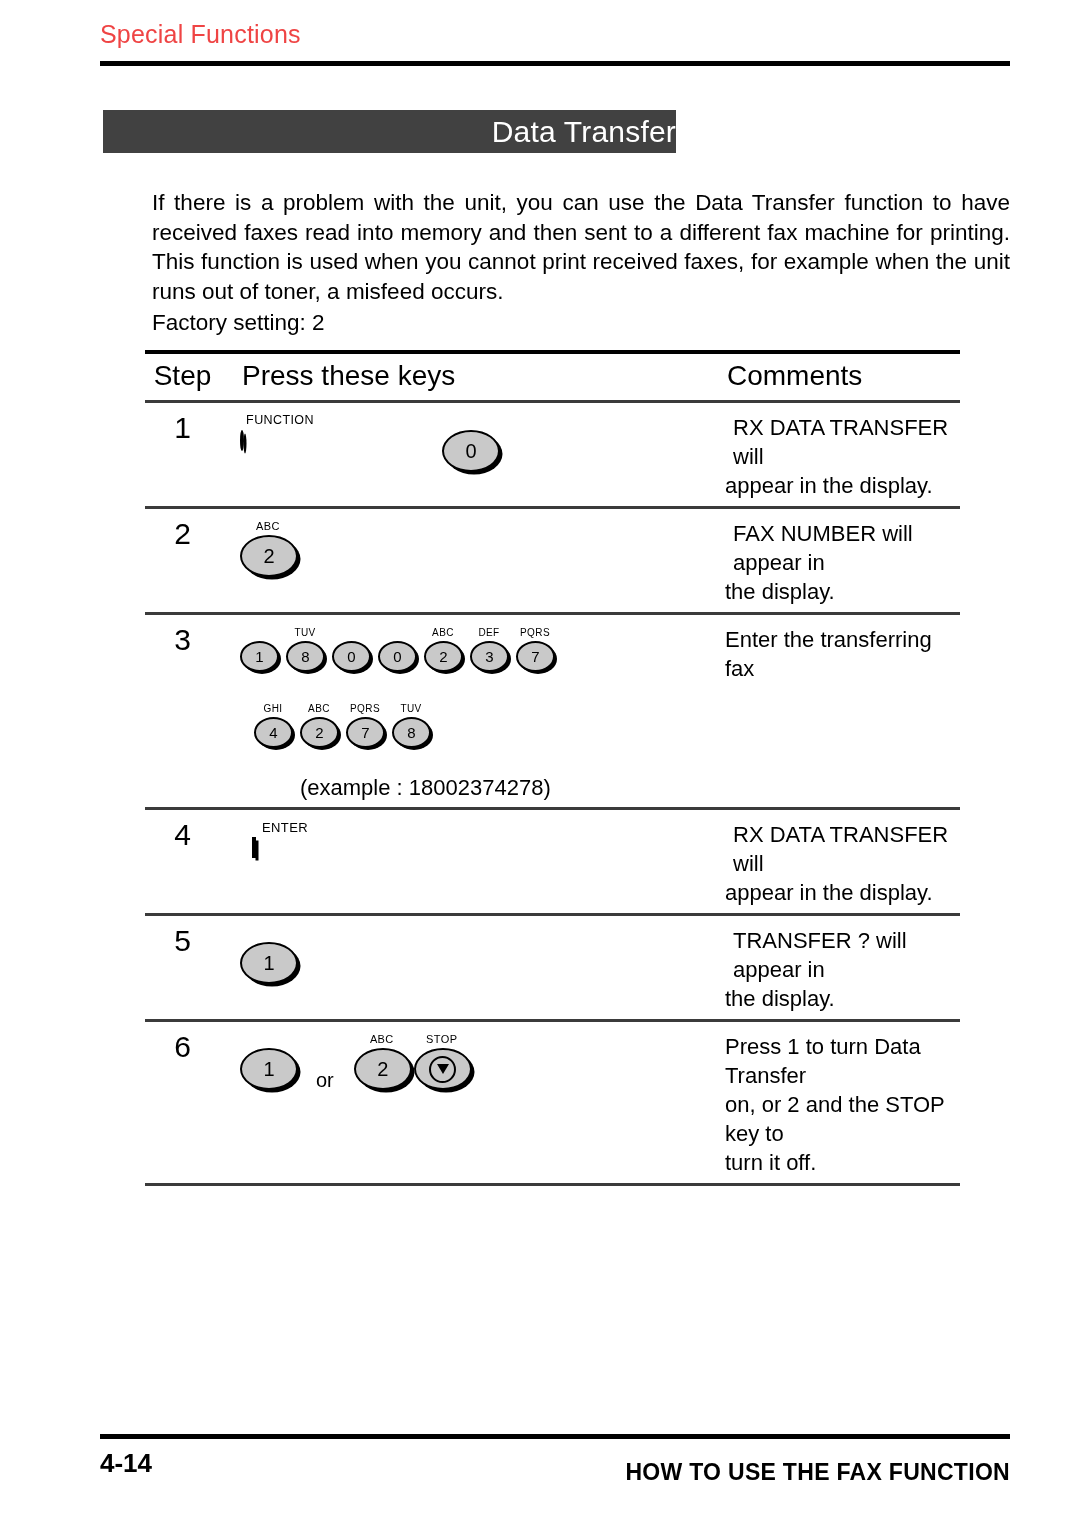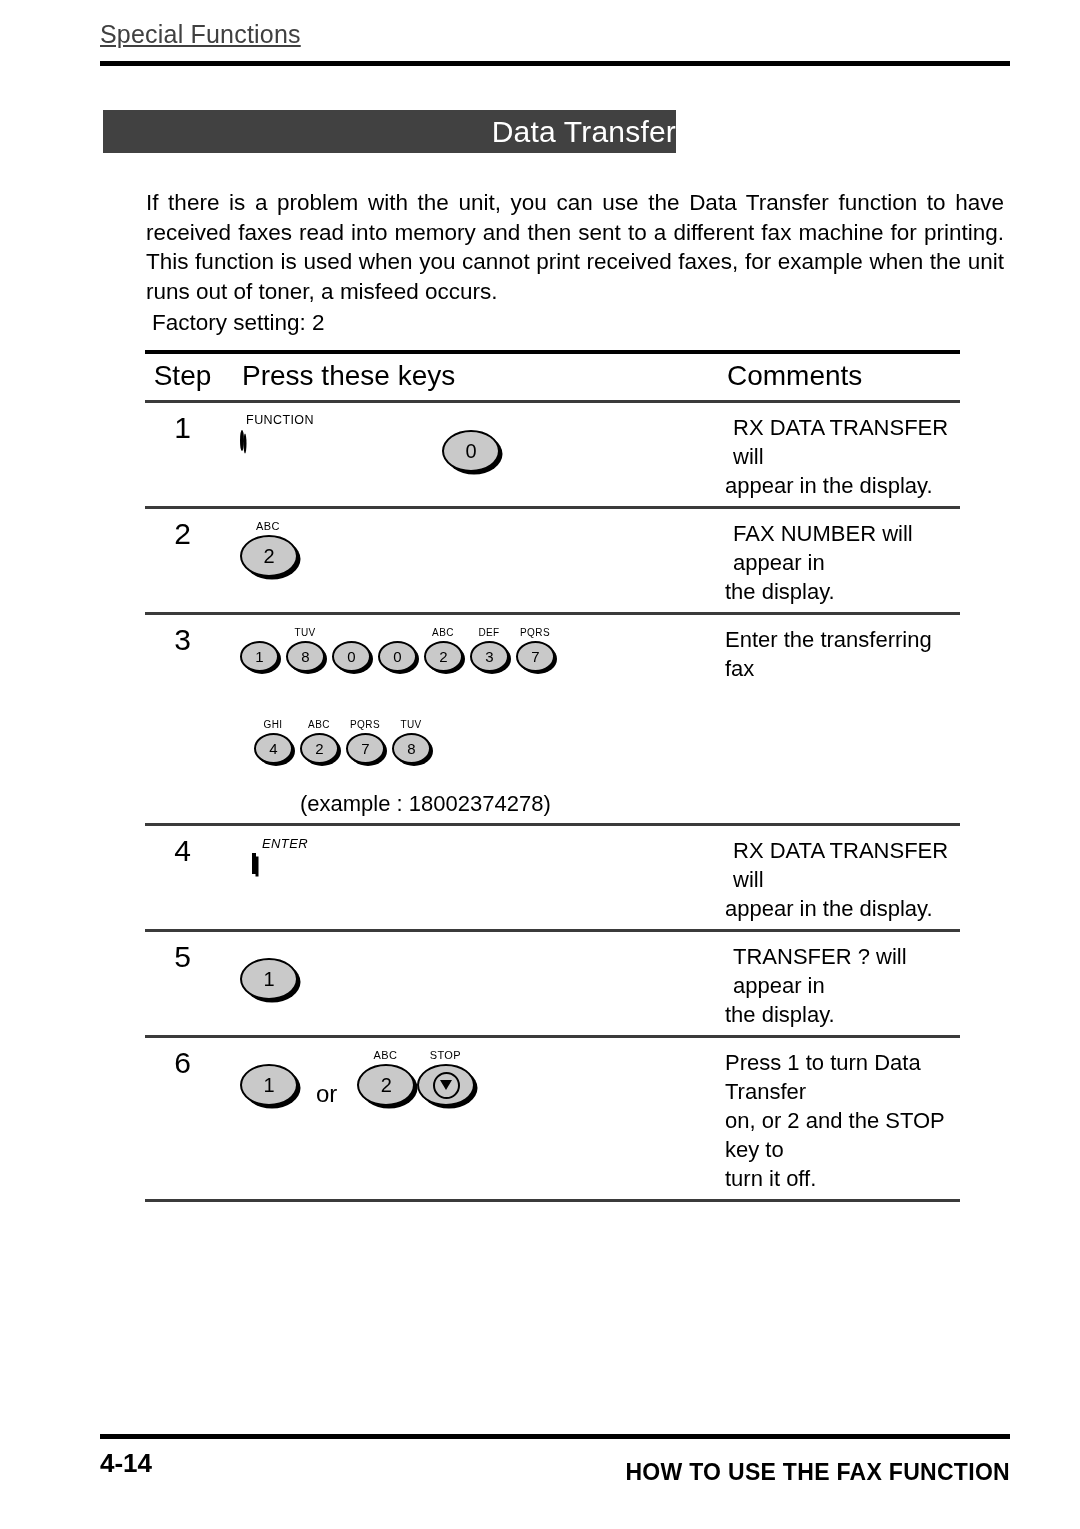--- a/index.html
+++ b/index.html
@@ -19,22 +19,21 @@
   
   .page-header {
     position: absolute;
     left: 100px;
     top: 20px;
     width: 910px;
   }
   .page-header-title {
     font-size: 25px;
     letter-spacing: 0.2px;
-    color: #404040;
-    text-decoration: underline;
+    color: #ef4444;
   }
   .header-rule {
     position: absolute;
     left: 100px;
     top: 61px;
     width: 910px;
     height: 5px;
     background: #000;
   }
 
@@ -53,21 +52,21 @@
   .section-bar-label {
     color: #ffffff;
     font-size: 30px;
     padding-left: 19px;
     letter-spacing: 0.2px;
   }
 
   
   .intro {
     position: absolute;
-    left: 146px;
+    left: 152px;
     top: 188px;
     width: 858px;
     font-size: 22.5px;
     line-height: 29.5px;
     text-align: justify;
     text-justify: inter-word;
   }
   .factory {
     position: absolute;
     left: 152px;
@@ -140,21 +139,21 @@
     line-height: 29px;
   }
   .comment-cell .ind { padding-left: 8px; }
 
   
   .keyrow {
     display: flex;
     align-items: flex-end;
     gap: 8px;
   }
-  .keyrow + .keyrow { margin-top: 32px; }
+  .keyrow + .keyrow { margin-top: 16px; }
 
   .key {
     position: relative;
     display: inline-block;
   }
   .key-letters {
     position: absolute;
     top: 0;
     left: 50%;
     transform: translateX(-50%);
@@ -194,21 +193,21 @@
   .key-func .cap {
     width: 74px; height: 26px;
     border-radius: 50%;
     background: #c9c9c9;
     border: 2.5px solid #000;
     box-shadow: 3px 3px 0 -0.5px #000;
   }
   .key-func .key-letters { font-size: 12.5px; left: 40px; }
 
   
-  .key-enter { width: 66px; height: 40px; padding-top: 17px; font-style: italic; }
+  .key-enter { width: 66px; height: 40px; padding-top: 17px; }
   .key-enter .cap {
     width: 58px; height: 14px;
     background: #c9c9c9;
     border: 2.5px solid #000;
     box-shadow: 3px 3px 0 -0.5px #000;
   }
   .key-enter .key-letters { font-size: 13px; left: 33px; }
 
   
   .key-stop { width: 56px; height: 52px; padding-top: 14px; }
@@ -227,21 +226,21 @@
     display: flex; align-items: center; justify-content: center;
   }
   .stop-tri {
     width: 0; height: 0;
     border-left: 6px solid transparent;
     border-right: 6px solid transparent;
     border-top: 10px solid #000;
   }
 
   .or-label {
-    font-size: 24px;
+    font-size: 20px;
     padding: 0 12px 8px 12px;
     text-align: center;
   }
   .example-line {
     font-size: 22px;
     margin-top: 12px;
     padding-left: 60px;
   }
 
   

